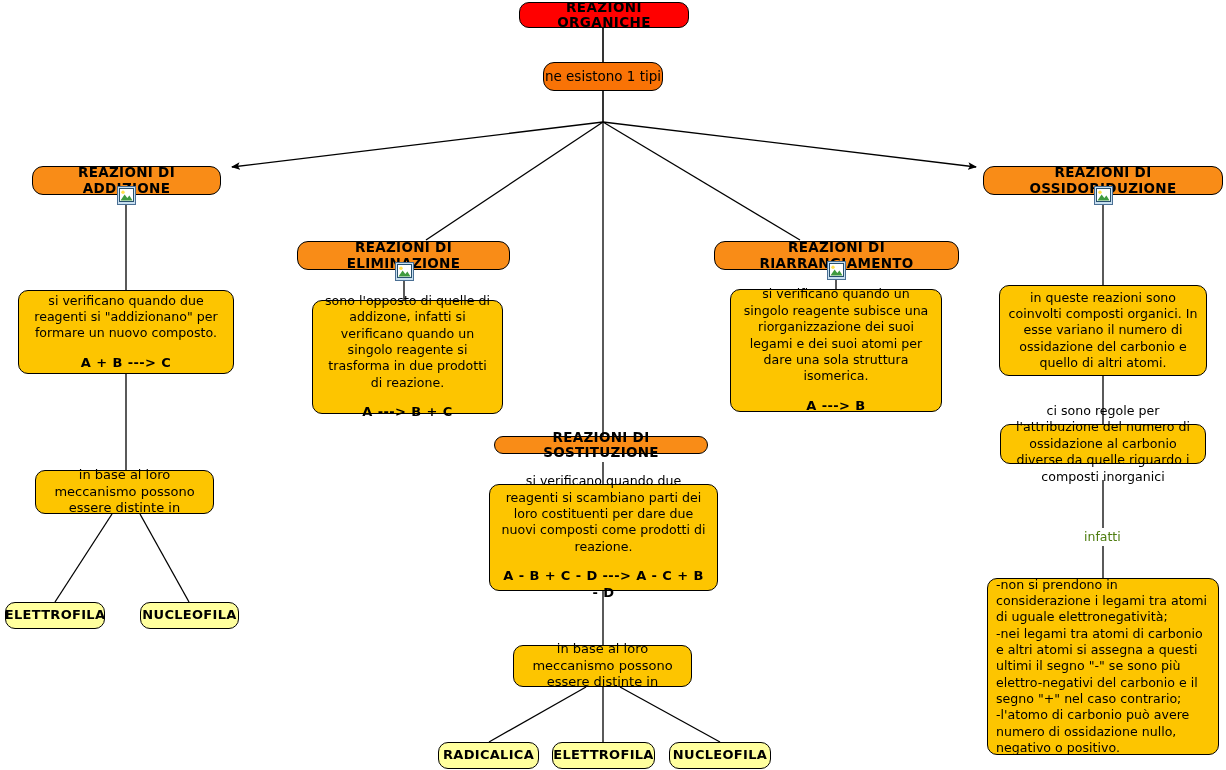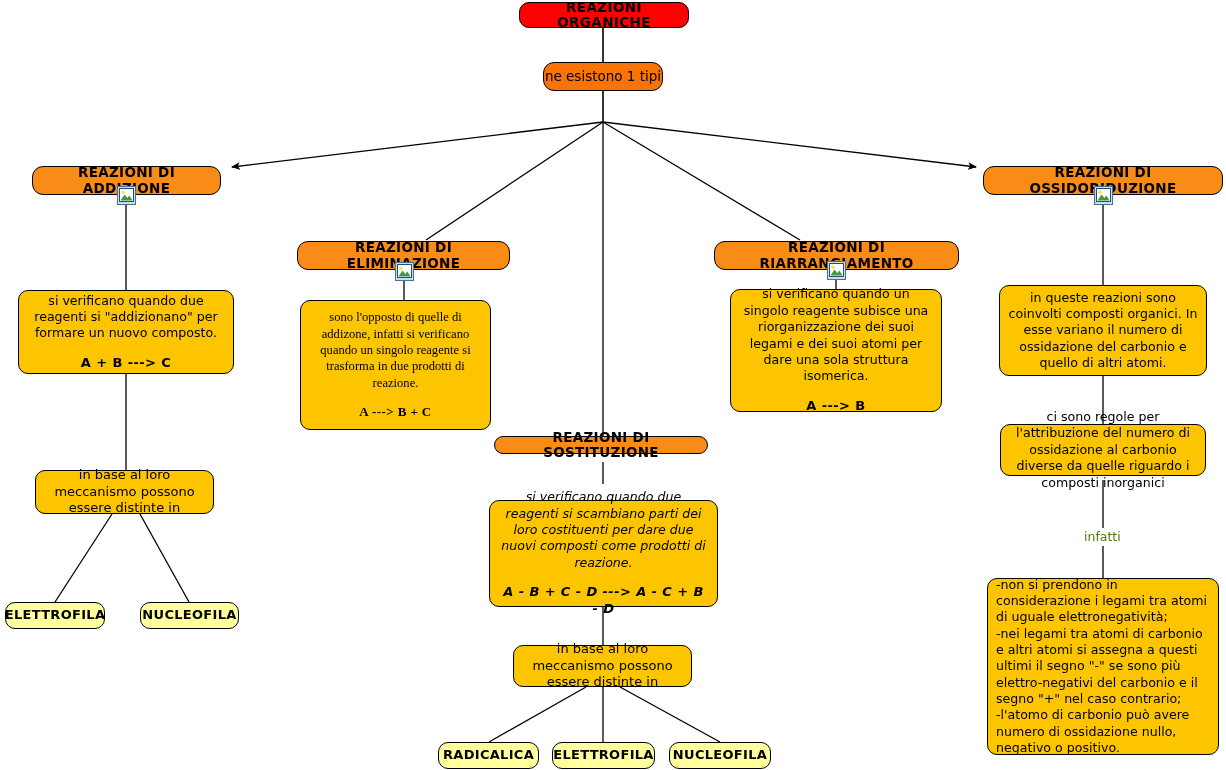--- a/index.html
+++ b/index.html
@@ -198,28 +198,28 @@
     <span class="txt">REAZIONI DI ELIMINAZIONE</span>
   </div>
   <div class="pic-icon" style="left:395px; top:262px;">
     <svg width="19" height="19" viewBox="0 0 19 19">
       <rect x="0.5" y="0.5" width="18" height="18" fill="#c8dff0" stroke="#4a6f94" stroke-width="1"></rect>
       <rect x="2.5" y="2.5" width="14" height="13" fill="#ffffff" stroke="#27506e" stroke-width="1"></rect>
       <circle cx="6" cy="6.2" r="1.7" fill="#ffe14d"></circle>
       <path d="M3.5 14.5 L7.6 8.6 L10.3 12 L12.4 9.4 L15.5 14.5 Z" fill="#3f9a3f"></path>
     </svg>
   </div>
-  <div class="node n-detail" style="left:300px; top:300px; width:191px; height:130px;font-family:Liberation Serif, serif;">
+  <div class="node n-detail" style="left:312px; top:300px; width:191px; height:114px;">
     <span class="txt"><span>sono l'opposto di quelle di addizone, infatti si verificano quando un singolo reagente si trasforma in due prodotti di reazione.</span><span class="formula">A ---&gt; B + C</span></span>
   </div>
 
   <div class="node n-cat" style="left:494px; top:436px; width:214px; height:18px;">
     <span class="txt">REAZIONI DI SOSTITUZIONE</span>
   </div>
-  <div class="node n-detail" style="left:489px; top:500px; width:229px; height:107px;font-style:italic;">
+  <div class="node n-detail" style="left:489px; top:484px; width:229px; height:107px;">
     <span class="txt"><span>si verificano quando due reagenti si scambiano parti dei loro costituenti per dare due nuovi composti come prodotti di reazione.</span><span class="formula">A - B + C - D ---&gt; A - C + B - D</span></span>
   </div>
   <div class="node n-mech" style="left:513px; top:645px; width:179px; height:42px;">
     <span class="txt">in base al loro meccanismo possono essere distinte in</span>
   </div>
   <div class="node n-leaf" style="left:438px; top:742px; width:101px; height:27px;">
     <span class="txt">RADICALICA</span>
   </div>
   <div class="node n-leaf" style="left:552px; top:742px; width:103px; height:27px;">
     <span class="txt">ELETTROFILA</span>
@@ -250,21 +250,21 @@
     <svg width="19" height="19" viewBox="0 0 19 19">
       <rect x="0.5" y="0.5" width="18" height="18" fill="#c8dff0" stroke="#4a6f94" stroke-width="1"></rect>
       <rect x="2.5" y="2.5" width="14" height="13" fill="#ffffff" stroke="#27506e" stroke-width="1"></rect>
       <circle cx="6" cy="6.2" r="1.7" fill="#ffe14d"></circle>
       <path d="M3.5 14.5 L7.6 8.6 L10.3 12 L12.4 9.4 L15.5 14.5 Z" fill="#3f9a3f"></path>
     </svg>
   </div>
   <div class="node n-detail" style="left:999px; top:285px; width:208px; height:91px;padding-left:8px;">
     <span class="txt">in queste reazioni sono coinvolti composti organici. In esse variano il numero di ossidazione del carbonio e quello di altri atomi.</span>
   </div>
-  <div class="node n-detail" style="left:1000px; top:424px; width:206px; height:52px;">
+  <div class="node n-detail" style="left:1000px; top:424px; width:206px; height:40px;">
     <span class="txt">ci sono regole per l'attribuzione del numero di ossidazione al carbonio diverse da quelle riguardo i composti inorganici</span>
   </div>
   <div class="edge-label" style="left:1081px; top:529px;">infatti</div>
   <div class="node n-detail left-align" style="left:987px; top:578px; width:232px; height:177px;">
     <span class="txt">-non si prendono in considerazione i legami tra atomi di uguale elettronegatività;
 -nei legami tra atomi di carbonio e altri atomi si assegna a questi ultimi il segno "-" se sono più elettro-negativi del carbonio e il segno "+" nel caso contrario;
 -l'atomo di carbonio può avere numero di ossidazione nullo, negativo o positivo.</span>
   </div>
 
 </div>

